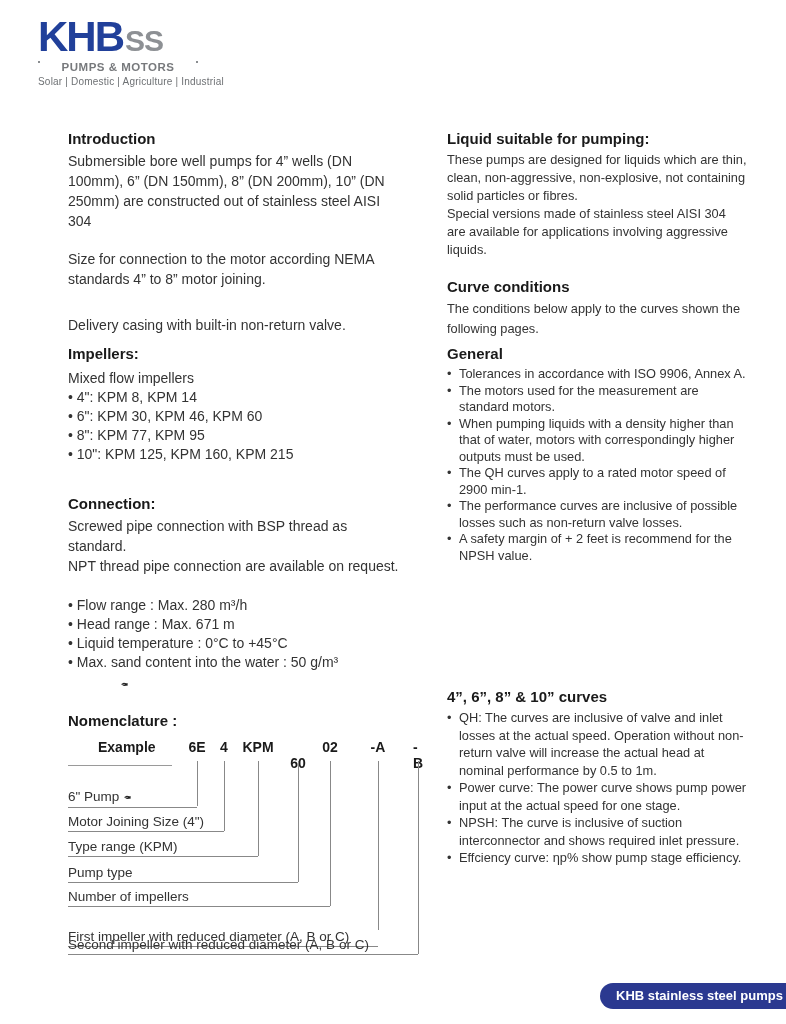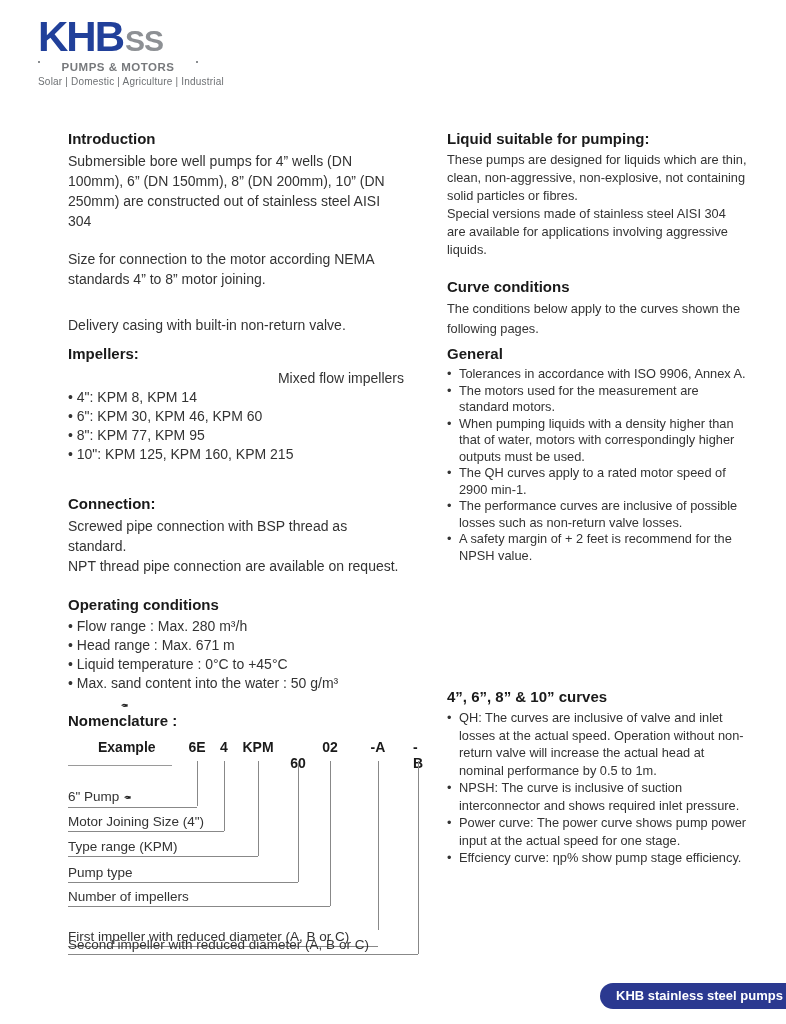--- a/index.html
+++ b/index.html
@@ -77,35 +77,34 @@
 
   <div class="block col-l" style="top:130px;">
     <h3 class="sec">Introduction</h3>
     <p class="body-l lh20">Submersible bore well pumps for 4” wells (DN 100mm), 6” (DN 150mm), 8” (DN 200mm), 10” (DN 250mm) are constructed out of stainless steel AISI 304</p>
     <p class="body-l lh20 mt18">Size for connection to the motor according NEMA standards 4” to 8” motor joining.</p>
     <p class="body-l lh20" style="margin-top:26px;">Delivery casing with built-in non-return valve.</p>
   </div>
 
   <div class="block col-l" style="top:345px;">
     <h3 class="sec">Impellers:</h3>
-    <div class="body-l lh20" style="margin-top:6px;text-align:right;">Mixed flow impellers</div>
+    <div class="body-l lh20" style="margin-top:6px;">Mixed flow impellers</div>
     <div class="bullet-line">4": KPM 8, KPM 14</div>
     <div class="bullet-line">6": KPM 30, KPM 46, KPM 60</div>
     <div class="bullet-line">8": KPM 77, KPM 95</div>
     <div class="bullet-line">10": KPM 125, KPM 160, KPM 215</div>
   </div>
 
   <div class="block col-l" style="top:495px;">
     <h3 class="sec">Connection:</h3>
     <p class="body-l lh20">Screwed pipe connection with BSP thread as standard.</p>
     <p class="body-l lh20">NPT thread pipe connection are available on request.</p>
   </div>
 
   <div class="block col-l" style="top:596px;">
-    <h3 class="sec">Operating conditions</h3>
     <div class="bullet-line">Flow range : Max. 280 m³/h</div>
     <div class="bullet-line">Head range : Max. 671 m</div>
     <div class="bullet-line">Liquid temperature : 0°C to +45°C</div>
     <div class="bullet-line">Max. sand content into the water : 50 g/m³</div>
     <div class="pen-row"><span class="pen">✒</span></div>
   </div>
 
   <div class="block col-l" style="top:712px; width:360px;">
     <h3 class="sec">Nomenclature :</h3>
 
@@ -156,20 +155,20 @@
     <div class="rbullet">The motors used for the measurement are standard motors.</div>
     <div class="rbullet">When pumping liquids with a density higher than that of water, motors with correspondingly higher outputs must be used.</div>
     <div class="rbullet">The QH curves apply to a rated motor speed of 2900 min-1.</div>
     <div class="rbullet">The performance curves are inclusive of possible losses such as non-return valve losses.</div>
     <div class="rbullet">A safety margin of + 2 feet is recommend for the NPSH value.</div>
   </div>
 
   <div class="block col-r" style="top:688px;">
     <h3 class="sec">4”, 6”, 8” &amp; 10” curves</h3>
     <div class="rbullet rbullet17">QH: The curves are inclusive of valve and inlet losses at the actual speed. Operation without non-return valve will increase the actual head at nominal performance by 0.5 to 1m.</div>
+    <div class="rbullet rbullet17">Power curve: The power curve shows pump power input at the actual speed for one stage.</div>
     <div class="rbullet rbullet17">NPSH: The curve is inclusive of suction interconnector and shows required inlet pressure.</div>
-    <div class="rbullet rbullet17">Power curve: The power curve shows pump power input at the actual speed for one stage.</div>
     <div class="rbullet rbullet17">Effciency curve: ηp% show pump stage efficiency.</div>
   </div>
 
   <div class="footer-badge">KHB stainless steel pumps</div>
 
 </div>
 
 </body></html>

